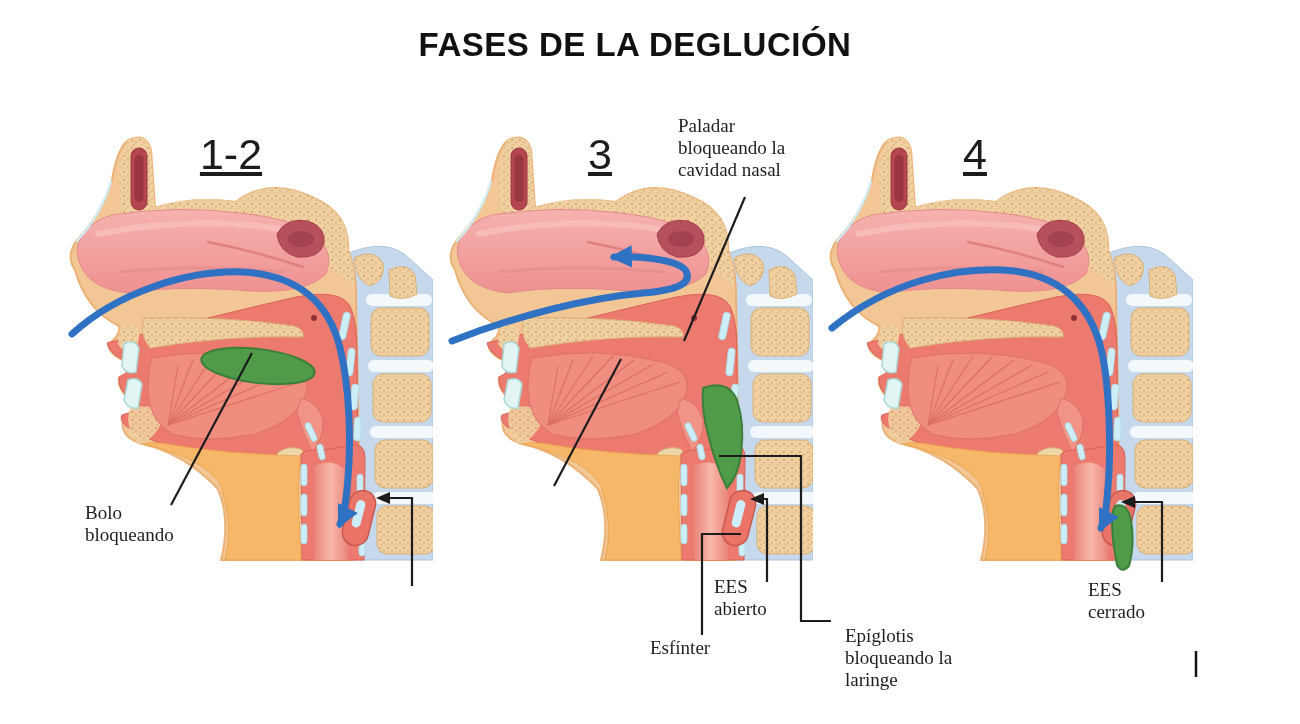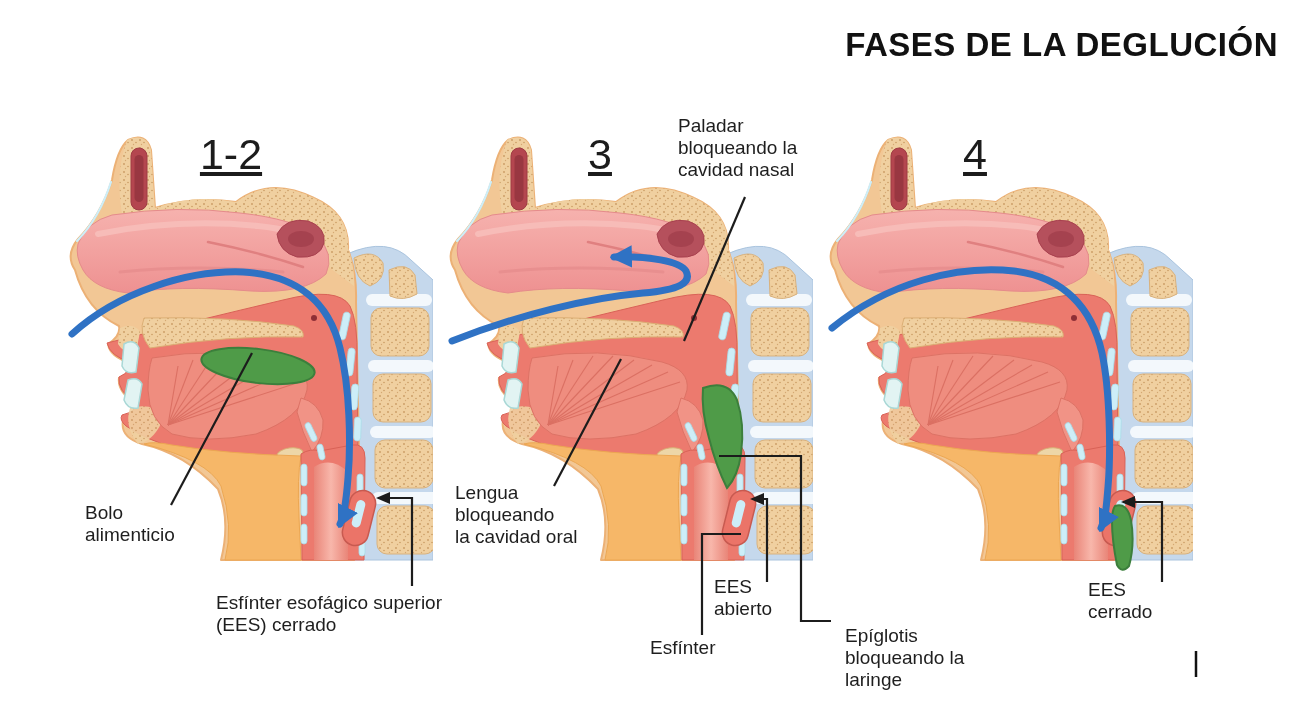--- a/index.html
+++ b/index.html
@@ -1,21 +1,21 @@
 <!DOCTYPE html>
 <html><head>
 <meta charset="utf-8">
 <style>
   html,body{margin:0;padding:0;background:#fff;}
   .stage{position:relative;width:1300px;height:724px;background:#ffffff;overflow:hidden;
          font-family:"Liberation Sans",sans-serif;}
-  .title{position:absolute;left:0;top:26px;width:1270px;text-align:right;
-         font-size:33px;font-weight:bold;color:#111;letter-spacing:.5px;padding-left:8px;}
+  .title{position:absolute;left:0;top:26px;width:1270px;text-align:center;
+         font-size:33px;font-weight:bold;color:#111;letter-spacing:.5px;}
   .phase-num{position:absolute;font-size:43px;color:#1c1c1c;text-align:center;text-decoration:underline;}
-  .label{position:absolute;font-size:19px;line-height:1.17;color:#1e1e1e;white-space:pre-line;}
+  .label{position:absolute;font-size:19px;line-height:1.17;color:#1e1e1e;white-space:pre-line;font-family:Liberation Serif, serif;}
   .head-svg{position:absolute;width:375px;height:460px;}
   .overlay{position:absolute;left:0;top:0;pointer-events:none;}
   .defs-holder{position:absolute;width:0;height:0;}
 </style>
 </head>
 <body>
 
 <div class="stage">
 
   <svg class="defs-holder" aria-hidden="true">
@@ -255,26 +255,21 @@
     </svg>
 
   <div class="phase-num" style="left:185px;top:130px;width:92px">1-2</div>
   <div class="phase-num" style="left:560px;top:130px;width:80px">3</div>
   <div class="phase-num" style="left:935px;top:130px;width:80px">4</div>
 
   <div class="label" style="left:678px;top:115px;width:160px">Paladar
 bloqueando la
 cavidad nasal</div>
   <div class="label" style="left:85px;top:502px;width:140px">Bolo
-alimenticio</div>
-  <div class="label" style="left:216px;top:592px;width:310px">Esfínter esofágico superior
-(EES) cerrado</div>
-  <div class="label" style="left:455px;top:482px;width:160px">Lengua
-bloqueando
-la cavidad oral</div>
+bloqueando</div>
   <div class="label" style="left:714px;top:576px;width:95px">EES
 abierto</div>
   <div class="label" style="left:650px;top:637px;width:110px">Esfínter</div>
   <div class="label" style="left:845px;top:625px;width:160px">Epíglotis
 bloqueando la
 laringe</div>
   <div class="label" style="left:1088px;top:579px;width:95px">EES
 cerrado</div>
 
   <svg class="overlay" width="1300" height="724">

